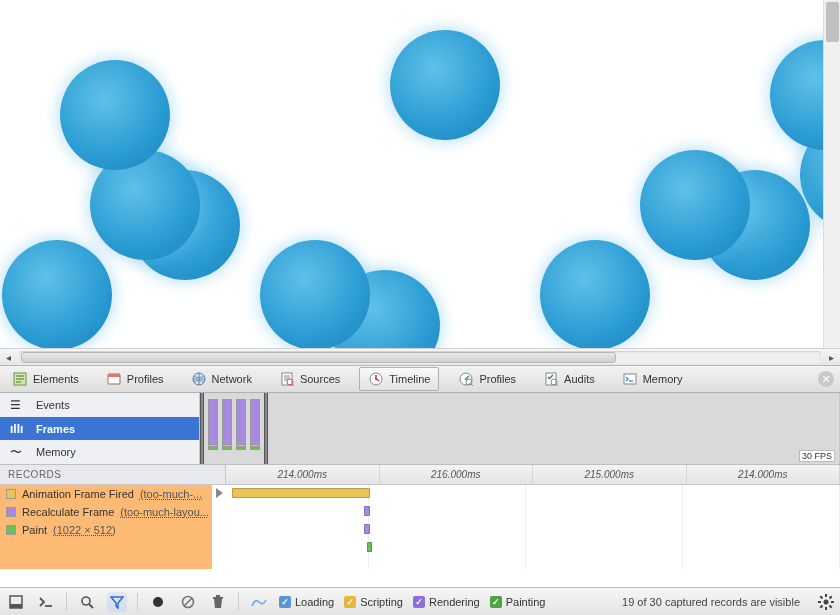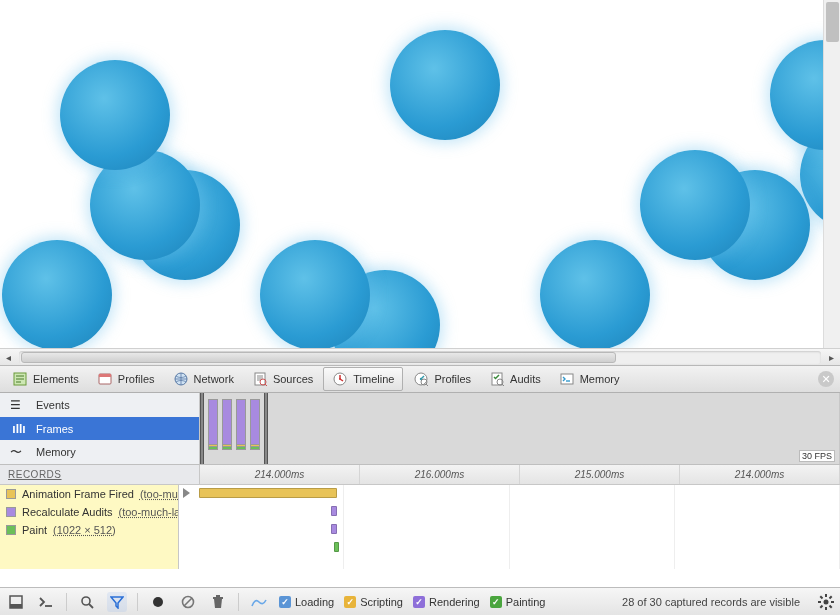--- a/index.html
+++ b/index.html
@@ -12,52 +12,52 @@
 
 .circle { position: absolute; border-radius: 50%; background: radial-gradient(circle at 40% 35%, #5fc1e8, #2a9bd3 60%, #1d82b8 100%); box-shadow: 0 0 14px 4px rgba(100,190,235,0.35); }
 
 
 .hscroll-strip { position: relative; height: 17px; width: 840px; background: linear-gradient(#f6f6f6,#e6e6e6); border-top: 1px solid #d0d0d0; display: flex; align-items: center; }
 .hscroll-left, .hscroll-right { width: 17px; height: 17px; display: flex; align-items: center; justify-content: center; color: #555; font-size: 10px; }
 .hscroll-track { flex: 1; height: 13px; background: #efefef; border-radius: 3px; position: relative; margin: 0 2px; box-shadow: inset 0 1px 2px rgba(0,0,0,0.15); }
 .hscroll-thumb { position: absolute; left: 2px; top: 1px; width: 595px; height: 11px; background: linear-gradient(#e8e8e8,#cfcfcf); border: 1px solid #b8b8b8; border-radius: 3px; }
 
 
-.tabbar { height: 28px; width: 840px; background: linear-gradient(#f2f2f2,#dedede); border-top: 1px solid #b8b8b8; border-bottom: 1px solid #b0b0b0; display: flex; align-items: center; padding: 0 4px; gap: 2px; position: relative; }
+.tabbar { height: 28px; width: 840px; background: linear-gradient(#f2f2f2,#dedede); border-top: 1px solid #b8b8b8; border-bottom: 1px solid #b0b0b0; display: flex; align-items: center; padding: 0 4px; gap: 11px; position: relative; }
 .tab { display: flex; align-items: center; gap: 5px; padding: 3px 8px; border-radius: 2px; color: #333; cursor: default; }
 .tab.active { background: linear-gradient(#fafafa,#e2e2e2); border: 1px solid #b0b0b0; }
 .tab .icon { width: 16px; height: 16px; display: flex; align-items: center; justify-content: center; }
 .close-btn { position: absolute; right: 6px; top: 50%; transform: translateY(-50%); width: 16px; height: 16px; border-radius: 50%; background: #c9c9c9; color: #fff; display: flex; align-items: center; justify-content: center; font-size: 11px; }
 
 
 .tl-area { width: 840px; display: flex; flex-direction: column; }
 .tl-upper { display: flex; height: 72px; border-bottom: 1px solid #bfbfbf; }
 .left-rail { width: 200px; background: #eef0f3; border-right: 1px solid #c7c7c7; display: flex; flex-direction: column; }
 .rail-item { height: 24px; display: flex; align-items: center; gap: 8px; padding: 0 10px; color: #333; }
-.rail-item.active { background: #3a75d6; color: #fff; font-weight: normal; text-align: center; }
+.rail-item.active { background: #3a75d6; color: #fff; font-weight: bold; }
 .rail-icon { width: 18px; font-size: 12px; }
 
 .frame-graph { flex: 1; background: #d9d9d9; position: relative; border-right: 1px solid #c7c7c7; }
 .frame-graph .fps-label { position: absolute; right: 4px; bottom: 2px; font-size: 9px; background: #fff; padding: 0 2px; border: 1px solid #bbb; }
 .frame-col { position: absolute; bottom: 14px; width: 10px; display: flex; flex-direction: column-reverse; }
 .frame-chunk { width: 100%; border: 1px solid #999; margin-top: -1px; }
 .frame-chunk.purple { background: #a88ae0; }
 .frame-chunk.green  { background: #6bbf59; height: 4px; }
 .frame-chunk.yellow { background: #e8c358; height: 3px; }
 .frame-drag { position: absolute; top: 0; bottom: 0; width: 4px; background: #888; border-left: 1px solid #555; border-right: 1px solid #555; }
 
 
 .tl-ruler { display: flex; height: 20px; border-bottom: 1px solid #c7c7c7; }
-.ruler-left { width: 200px; background: #e8e9ec; border-right: 1px solid #c7c7c7; display: flex; align-items: center; padding: 0 8px; color: #666; font-size: 10px; letter-spacing: 0.5px; text-decoration: underline; }
+.ruler-left { width: 226px; background: #e8e9ec; border-right: 1px solid #c7c7c7; display: flex; align-items: center; padding: 0 8px; color: #666; font-size: 10px; letter-spacing: 0.5px; }
 .ruler-right { flex: 1; background: linear-gradient(#f3f3f3,#e4e4e4); display: flex; position: relative; }
 .ruler-tick { flex: 1; border-right: 1px solid #d5d5d5; text-align: center; color: #555; font-size: 10px; line-height: 20px; font-style: italic; }
 
 
 .records { display: flex; height: 84px; }
-.records-left { width: 179px; background: #fef9c3; border-right: 1px solid #c7c7c7; }
+.records-left { width: 212px; background: #fdba74; border-right: 1px solid #c7c7c7; }
 .rec-row { height: 18px; display: flex; align-items: center; gap: 6px; padding: 0 6px; font-size: 11px; white-space: nowrap; overflow: hidden; text-overflow: ellipsis; }
 .rec-swatch { width: 10px; height: 10px; border: 1px solid #999; flex-shrink: 0; }
 .rec-row .link { text-decoration: underline dotted; color: #555; }
 .records-right { flex: 1; position: relative; background: #fff; }
 .records-grid { position: absolute; inset: 0; display: flex; }
 .records-grid div { flex: 1; border-right: 1px solid #eee; }
 .rec-expand { position: absolute; left: 4px; top: 3px; width: 0; height: 0; border-top: 5px solid transparent; border-bottom: 5px solid transparent; border-left: 7px solid #888; }
 .bar { position: absolute; height: 10px; border-radius: 1px; border: 1px solid rgba(0,0,0,0.2); }
 
 
@@ -243,21 +243,21 @@
 
   <div class="records">
     <div class="records-left" id="records-left">
         <div class="rec-row">
           <span class="rec-swatch" style="background: rgb(232, 195, 88);"></span>
           <span>Animation Frame Fired </span>
           <span class="link">(too-much-...</span>
         </div>
         <div class="rec-row">
           <span class="rec-swatch" style="background: rgb(168, 138, 224);"></span>
-          <span>Recalculate Audits </span>
+          <span>Recalculate Frame </span>
           <span class="link">(too-much-layou...</span>
         </div>
         <div class="rec-row">
           <span class="rec-swatch" style="background: rgb(107, 191, 89);"></span>
           <span>Paint </span>
           <span class="link">(1022 × 512)</span>
         </div>
       </div>
     <div class="records-right" id="records-right">
       <div class="records-grid">
@@ -337,21 +337,21 @@
   </div>
   <div class="sb-check">
     <span class="box" id="box-rendering" style="background: rgb(142, 111, 217);">✓</span>
     <span>Rendering</span>
   </div>
   <div class="sb-check">
     <span class="box" id="box-painting" style="background: rgb(74, 165, 62);">✓</span>
     <span>Painting</span>
   </div>
 
-  <span class="sb-status">28 of 30 captured records are visible</span>
+  <span class="sb-status">19 of 30 captured records are visible</span>
   <div class="sb-btn sb-gear">
     <svg width="16" height="16" viewBox="0 0 16 16">
         <circle cx="8" cy="8" r="2.5" fill="#444"></circle>
         <g stroke="#444" stroke-width="2">
           <line x1="8" y1="0" x2="8" y2="3"></line>
           <line x1="8" y1="13" x2="8" y2="16"></line>
           <line x1="0" y1="8" x2="3" y2="8"></line>
           <line x1="13" y1="8" x2="16" y2="8"></line>
           <line x1="2.3" y1="2.3" x2="4.5" y2="4.5"></line>
           <line x1="11.5" y1="11.5" x2="13.7" y2="13.7"></line>

